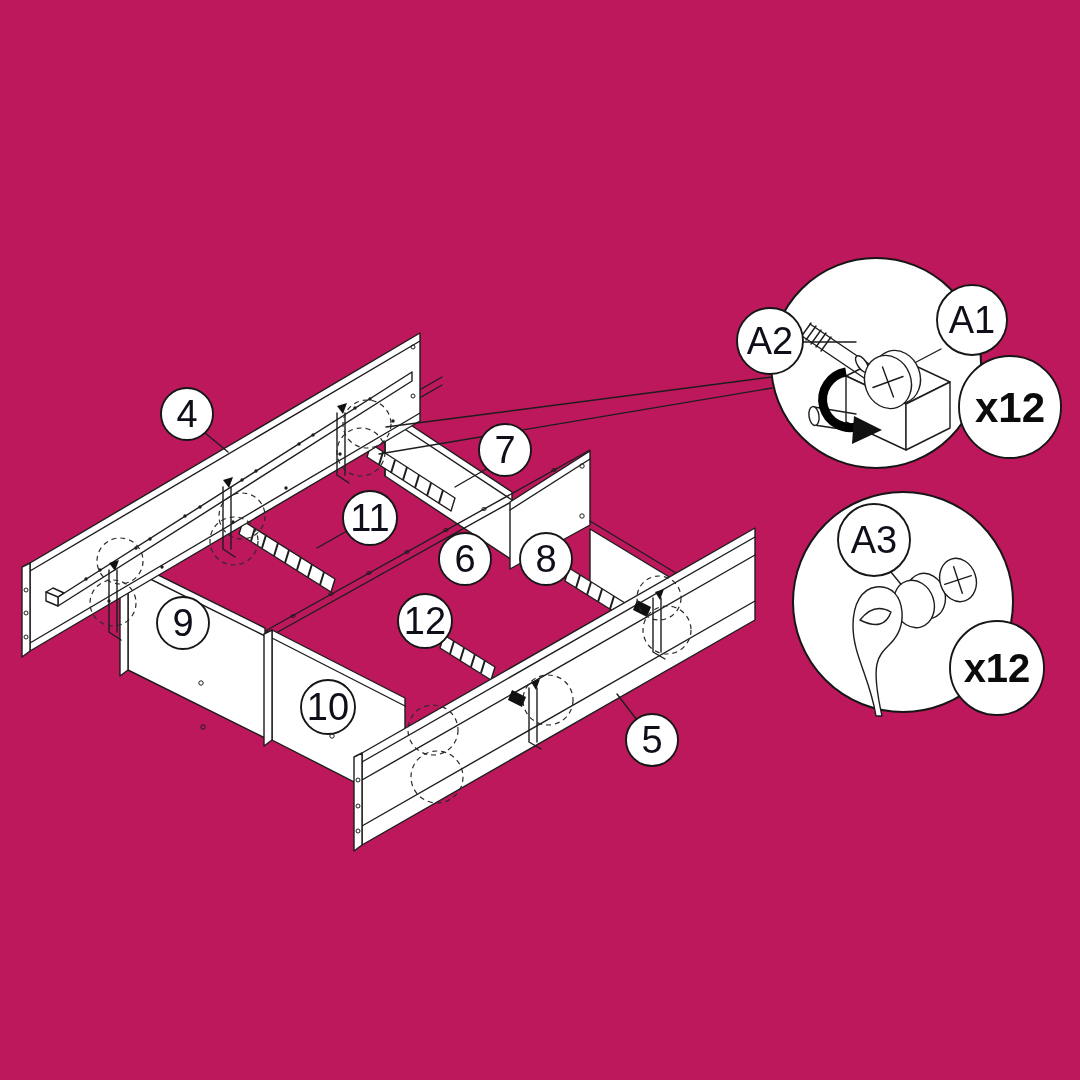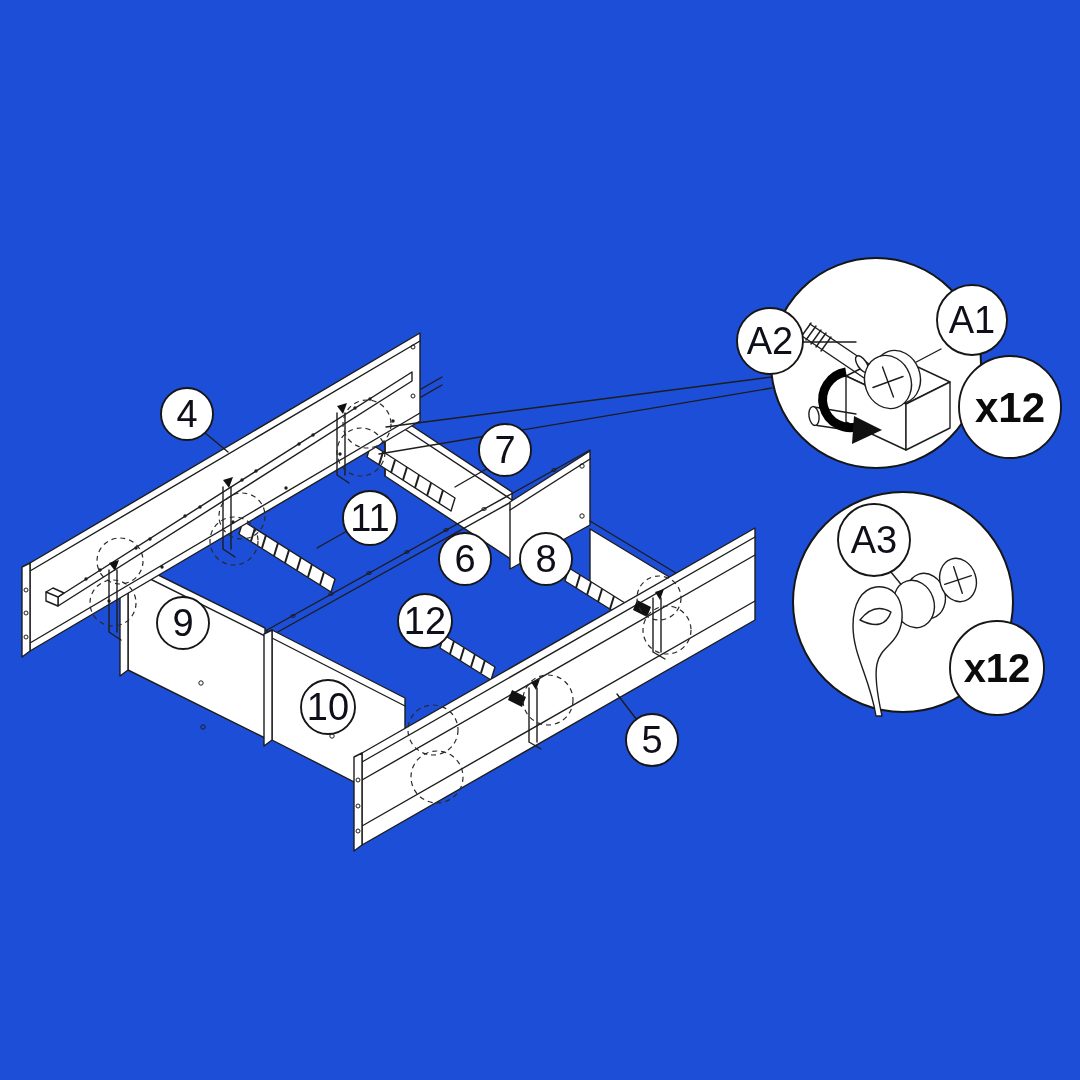--- a/index.html
+++ b/index.html
@@ -1,16 +1,16 @@
 <!DOCTYPE html>
 <html><head>
 <meta charset="utf-8">
 <style>
   html,body{margin:0;padding:0;background:#fff;}
-  .stage{position:relative;width:1080px;height:1080px;background:#1d4ed8;overflow:hidden;
+  .stage{position:relative;width:1080px;height:1080px;background:#be185d;overflow:hidden;
          font-family:"Liberation Sans",sans-serif;text-align:right;}
   svg{position:absolute;left:0;top:0;}
   .ln{fill:none;stroke:#1d1d1d;stroke-width:1.4;stroke-linejoin:round;stroke-linecap:round;}
   .fw{fill:#ffffff;stroke:#1d1d1d;stroke-width:1.4;stroke-linejoin:round;}
   .dot{fill:#1d1d1d;stroke:none;}
   .hole{fill:none;stroke:#1d1d1d;stroke-width:1;}
   .dash{fill:none;stroke:#2a2a2a;stroke-width:1.2;stroke-dasharray:5 4;}
   .lblc{fill:#ffffff;stroke:#161616;stroke-width:1.9;}
   .bigc{fill:#ffffff;stroke:#161616;stroke-width:2;}
   .lbl-txt{font-size:38px;fill:#0f0f1a;}

